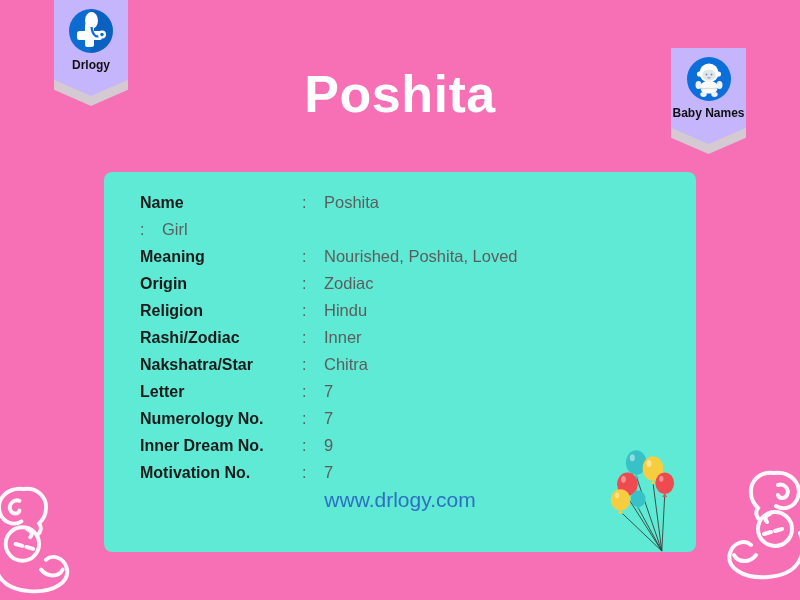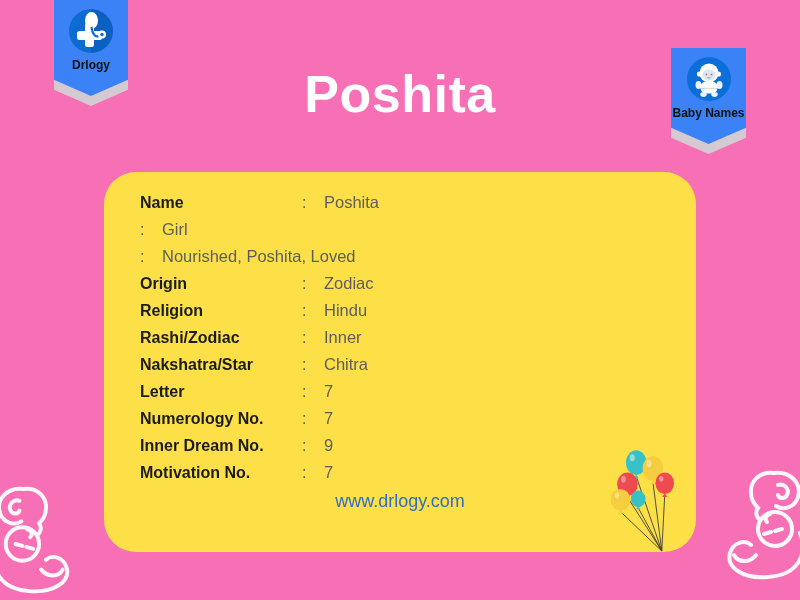--- a/index.html
+++ b/index.html
@@ -16,21 +16,21 @@
   .badge { position:absolute; top:0; width:74px; height:96px; }
   .badge.left  { left:54px; }
   .badge.right { left:671px; width:75px;margin-top:48px; }
   .ribbon-back {
     position:absolute; left:0; right:0; top:10px; height:96px;
     background:#d5cad1;
     clip-path:polygon(0 0, 100% 0, 100% 83%, 50% 100%, 0 83%);
   }
   .ribbon-front {
     position:absolute; inset:0;
-    background:#3b82f6;
+    background:#c4b5fd;
     clip-path:polygon(0 0, 100% 0, 100% 83%, 50% 100%, 0 83%);
     display:flex; flex-direction:column; align-items:center;
   }
   .badge-logo { margin-top:8px; width:46px; height:46px; }
   .badge-label {
     margin-top:4px;
     font-size:12px; font-weight:bold; color:#111;
     white-space:nowrap;
   }
 
@@ -39,42 +39,42 @@
     position:absolute; top:64px; left:0; width:800px;
     text-align:center;
     font-size:52px; font-weight:800; color:#ffffff;
     letter-spacing:0.5px;
   }
 
   
   .card {
     position:absolute; left:104px; top:172px;
     width:592px; height:380px;
-    background:#fde047;
-    border-radius:32px;
+    background:#5eead4;
+    border-radius:8px;
   }
   .details { padding:21px 0 0 36px; }
   .detail-row { display:flex; align-items:baseline; height:27px; }
   .detail-label {
     width:162px; flex:0 0 162px;
     font-size:16px; font-weight:bold; color:#1b1b1b;
   }
   .detail-sep {
     width:22px; flex:0 0 22px;
     font-size:16px; color:#5d5d5d;
   }
   .detail-value {
     font-size:16.5px; color:#5d5d5d;
   }
   .card-footer {
     position:absolute; left:0; bottom:40px; width:100%;
     text-align:center;
   }
   .website-link {
-    font-size:18px; font-weight:500; color:#2e6fc2;
+    font-size:21px; font-weight:500; color:#2e6fc2;
     text-decoration:none; cursor:pointer;
   }
 
   
   .balloons { position:absolute; right:2px; bottom:0; width:88px; height:110px; }
   .corner-art { position:absolute; pointer-events:none; }
   .corner-art.left  { left:-10px; top:478px; width:108px; height:132px; }
   .corner-art.right { right:-8px;  top:458px; width:110px; height:142px; transform:scaleX(-1); }
 </style>
 </head>
@@ -127,20 +127,21 @@
     <div class="detail-row">
       <span class="detail-label">Name</span>
       <span class="detail-sep">:</span>
       <span class="detail-value">Poshita</span>
     </div>
     <div class="detail-row">
       <span class="detail-sep">:</span>
       <span class="detail-value">Girl</span>
     </div>
     <div class="detail-row">
+      <span class="detail-label">Meaning</span>
       <span class="detail-sep">:</span>
       <span class="detail-value">Nourished, Poshita, Loved</span>
     </div>
     <div class="detail-row">
       <span class="detail-label">Origin</span>
       <span class="detail-sep">:</span>
       <span class="detail-value">Zodiac</span>
     </div>
     <div class="detail-row">
       <span class="detail-label">Religion</span>

